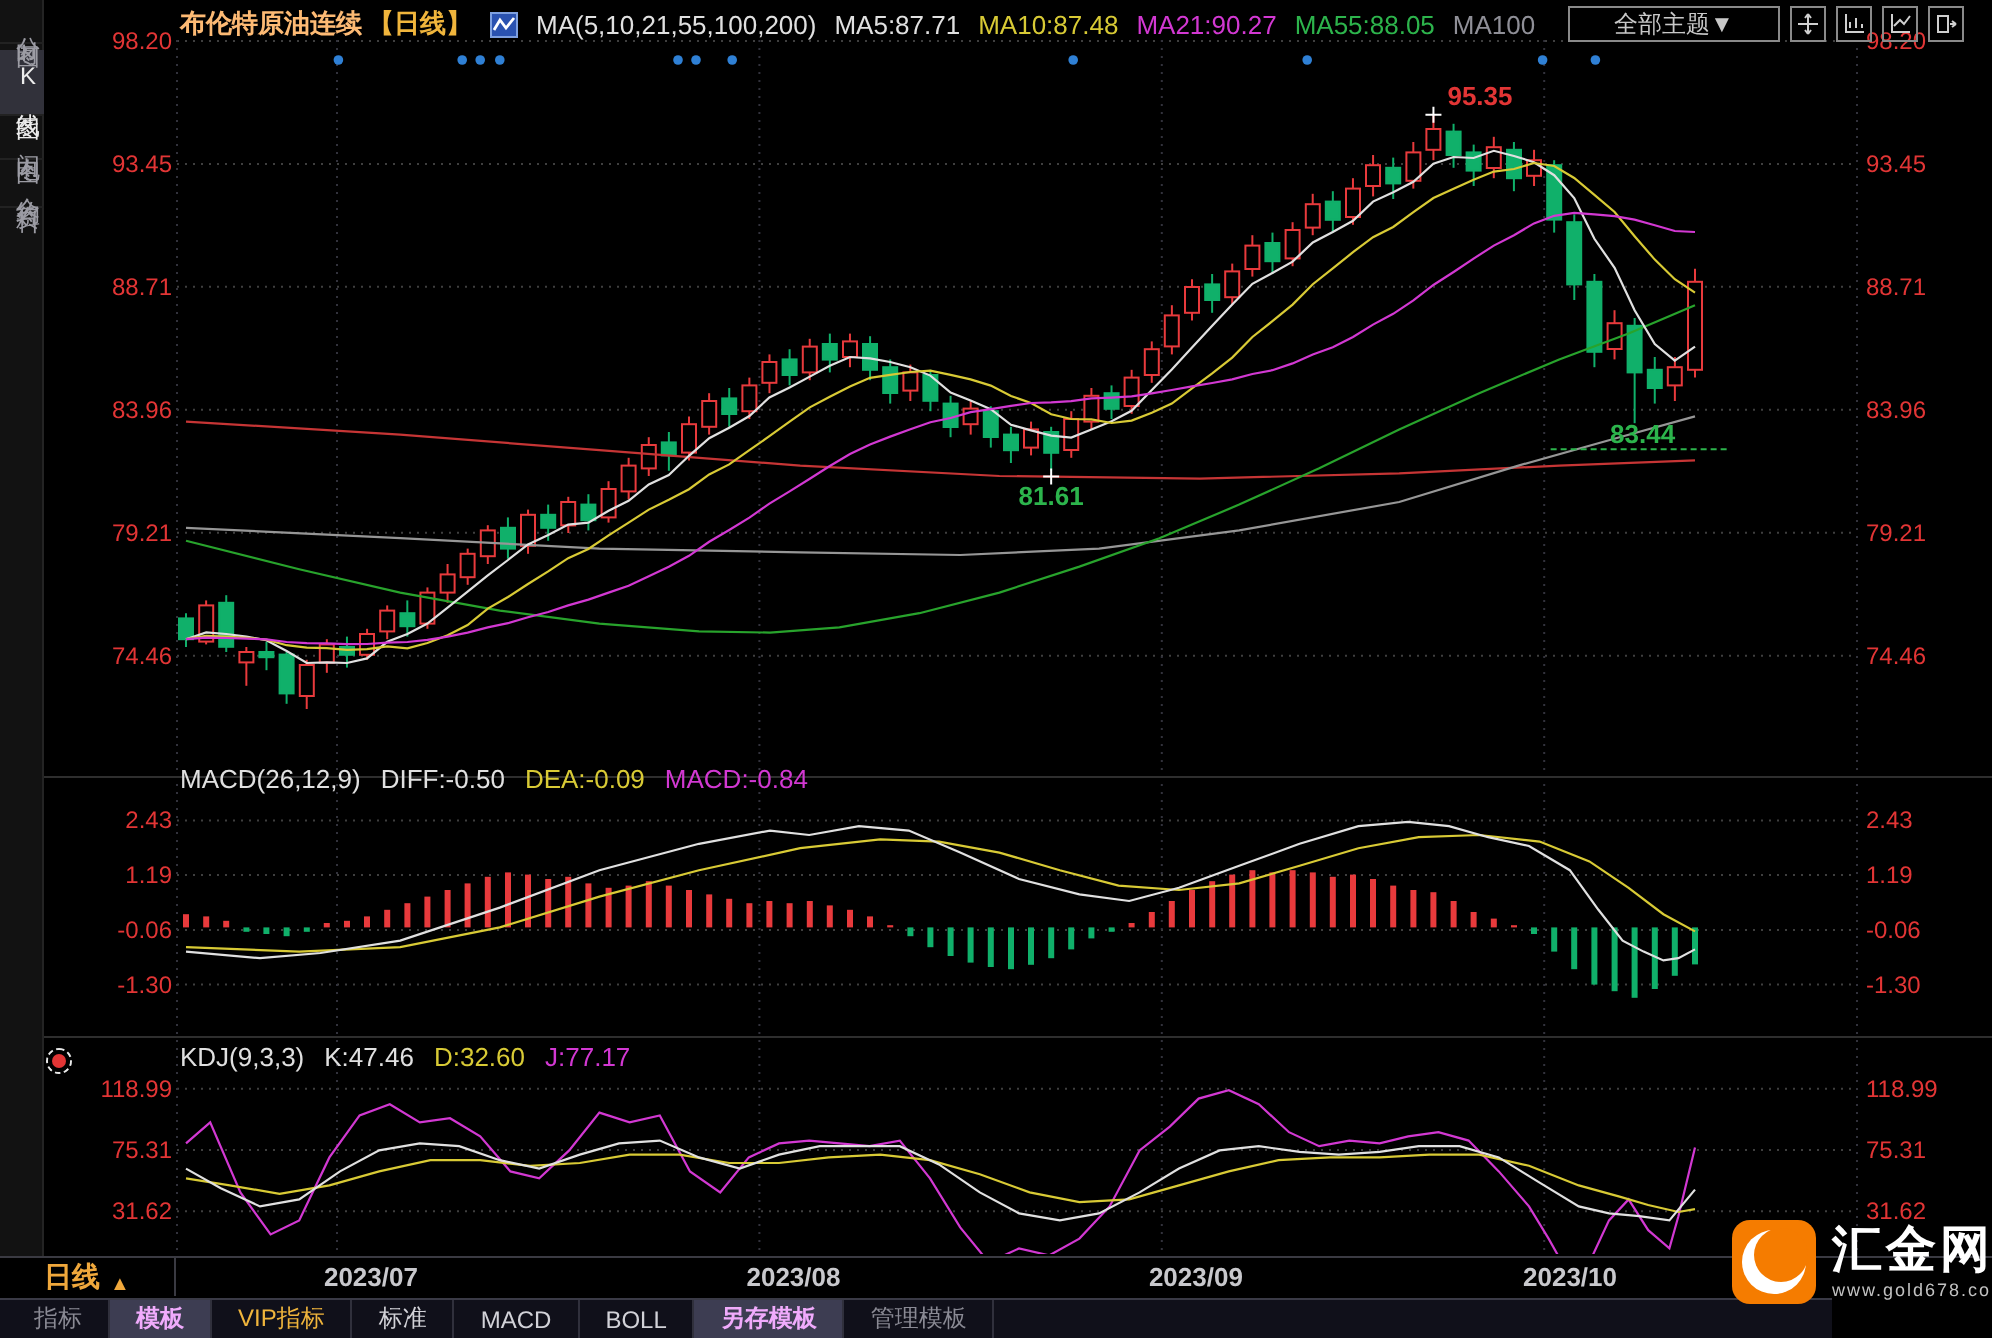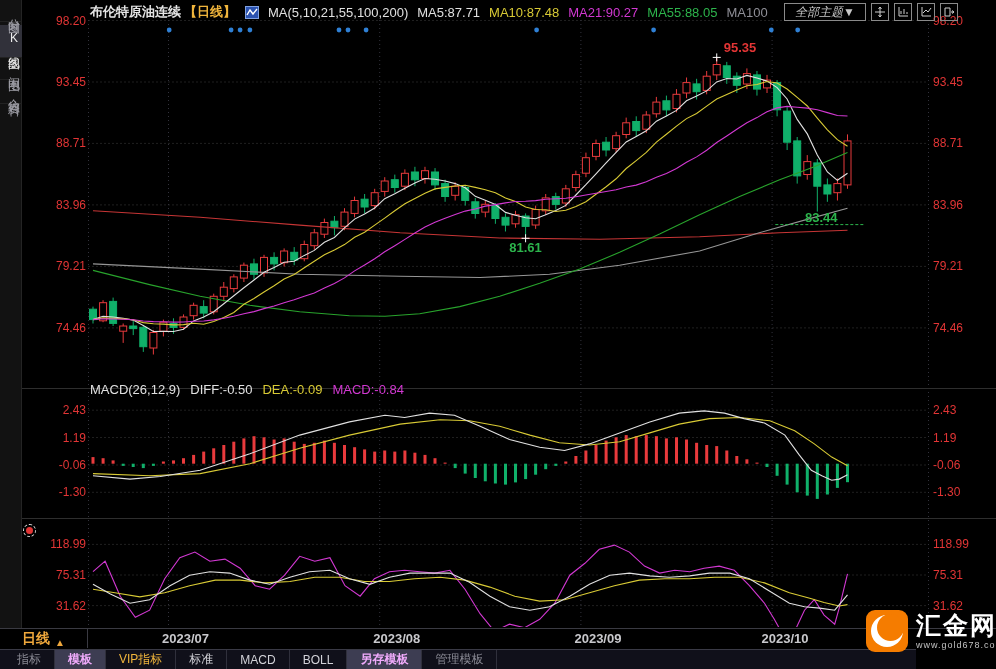--- a/index.html
+++ b/index.html
@@ -6,27 +6,27 @@
   .app{position:relative;width:996px;height:669px;background:#000;overflow:hidden;
        font-family:"Liberation Sans","DejaVu Sans",sans-serif;-webkit-font-smoothing:antialiased;}
   svg#chart{position:absolute;left:0;top:0;}
   
   .sidebar{position:absolute;left:0;top:0;width:22px;height:628px;background:#121212;border-right:1px solid #242424;padding-top:3px;box-sizing:border-box;}
   .side-item{writing-mode:vertical-rl;text-orientation:upright;margin:0 auto 3px auto;padding:6px 0;width:22px;
              text-align:center;color:#9c9ca4;font-size:12px;letter-spacing:2px;cursor:pointer;border-bottom:1px solid #222;}
   .side-item.sel{background:#31313a;color:#ececec;}
   
   .header{position:absolute;left:90px;top:3px;height:18px;display:flex;gap:9px;align-items:center;font-size:13px;white-space:nowrap;}
-  .title{color:#e5e5e5;font-weight:bold;}
+  .title{color:#fdba74;font-weight:bold;}
   .tag{color:#f0b53c;font-weight:bold;margin-left:-6px;}
   .kicon{display:inline-flex;}
   .c-white{color:#e0e0e0;} .c-yellow{color:#d8ca35;} .c-magenta{color:#d238d2;}
   .c-green{color:#2db44c;} .c-gray{color:#8f8f97;}
   .topright{position:absolute;left:784px;top:3px;display:flex;gap:5px;align-items:center;}
-  .theme-btn{border:1px solid #8a8a8a;color:#c8c8c8;font-size:12px;padding:0 10px;height:16px;line-height:16px;cursor:pointer;font-style:italic;}
+  .theme-btn{border:1px solid #8a8a8a;color:#c8c8c8;font-size:12px;padding:0 22px;height:16px;line-height:16px;cursor:pointer;}
   .tool-ic{width:16px;height:16px;border:1px solid #8a8a8a;display:flex;align-items:center;justify-content:center;cursor:pointer;}
   
   .macd-head,.kdj-head{position:absolute;left:90px;display:flex;gap:10px;font-size:13px;white-space:nowrap;}
   .macd-head{top:382px;} .kdj-head{top:521px;}
   .sun{position:absolute;left:23px;top:524px;width:11px;height:11px;border:1px dashed #e8e8e8;border-radius:50%;cursor:pointer;}
   .sun::after{content:'';position:absolute;inset:2px;background:#e23535;border-radius:50%;}
   
   .axisbar{position:absolute;left:0;top:628px;width:996px;height:20px;background:#000;border-top:1px solid #3a3a42;box-sizing:border-box;}
   .period-cell{position:absolute;left:0;top:0;width:88px;height:100%;border-right:1px solid #3a3a42;display:flex;align-items:flex-end;justify-content:center;gap:5px;cursor:pointer;box-sizing:border-box;}
   .period-cell .p{font-size:14px;font-weight:bold;color:#f0a83c;}
@@ -427,20 +427,26 @@
     </div>
   </div>
 
   <div class="macd-head">
     <span class="c-white">MACD(26,12,9)</span>
     <span class="c-white">DIFF:-0.50</span>
     <span class="c-yellow">DEA:-0.09</span>
     <span class="c-magenta">MACD:-0.84</span>
   </div>
 
+  <div class="kdj-head">
+    <span class="c-white">KDJ(9,3,3)</span>
+    <span class="c-white">K:47.46</span>
+    <span class="c-yellow">D:32.60</span>
+    <span class="c-magenta">J:77.17</span>
+  </div>
 
   <div class="sun"></div>
 
   <div class="axisbar">
     <div class="period-cell">
       <span class="p">日线</span>
       <span class="a">▲</span>
     </div>
     <div id="monthlabels">
         <span class="xlabel" style="left: 152.48px;">2023/07</span>

